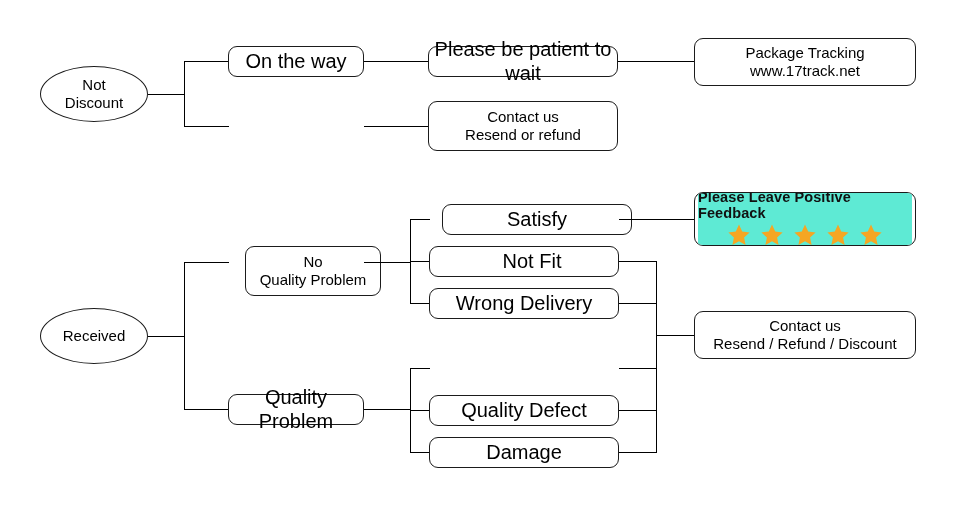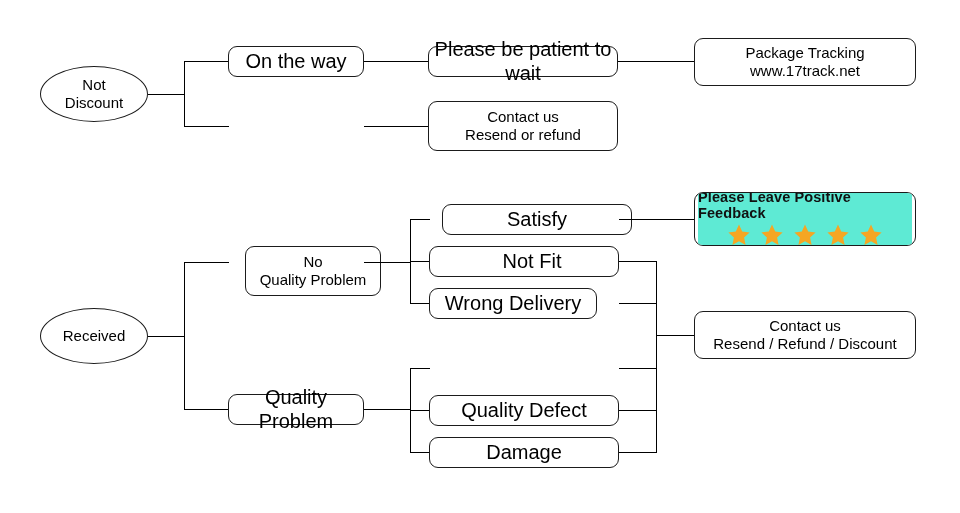--- a/index.html
+++ b/index.html
@@ -157,21 +157,21 @@
   <div class="line h-line" style="left:364px; top:262px; width:46px;"></div>
   <div class="line v-line" style="left:410px; top:219px; height:85px;"></div>
   <div class="line h-line" style="left:410px; top:219px; width:20px;"></div>
   <div class="line h-line" style="left:410px; top:261px; width:20px;"></div>
   <div class="line h-line" style="left:410px; top:303px; width:20px;"></div>
 
   <div class="node rbox" style="left:429px; top:204px; width:190px; height:31px;margin-left:13px;">Satisfy</div>
 
   <div class="node rbox" style="left:429px; top:246px; width:190px; height:31px;padding-left:16px;">Not Fit</div>
 
-  <div class="node rbox" style="left:429px; top:288px; width:168px; height:31px;">Wrong Delivery</div>
+  <div class="node rbox" style="left:429px; top:288px; width:190px; height:31px;">Wrong Delivery</div>
 
   <div class="line h-line" style="left:364px; top:409px; width:46px;"></div>
   <div class="line v-line" style="left:410px; top:368px; height:85px;"></div>
   <div class="line h-line" style="left:410px; top:368px; width:20px;"></div>
   <div class="line h-line" style="left:410px; top:410px; width:20px;"></div>
   <div class="line h-line" style="left:410px; top:452px; width:20px;"></div>
 
 
   <div class="node rbox" style="left:429px; top:437px; width:190px; height:31px;">Damage</div>
 

